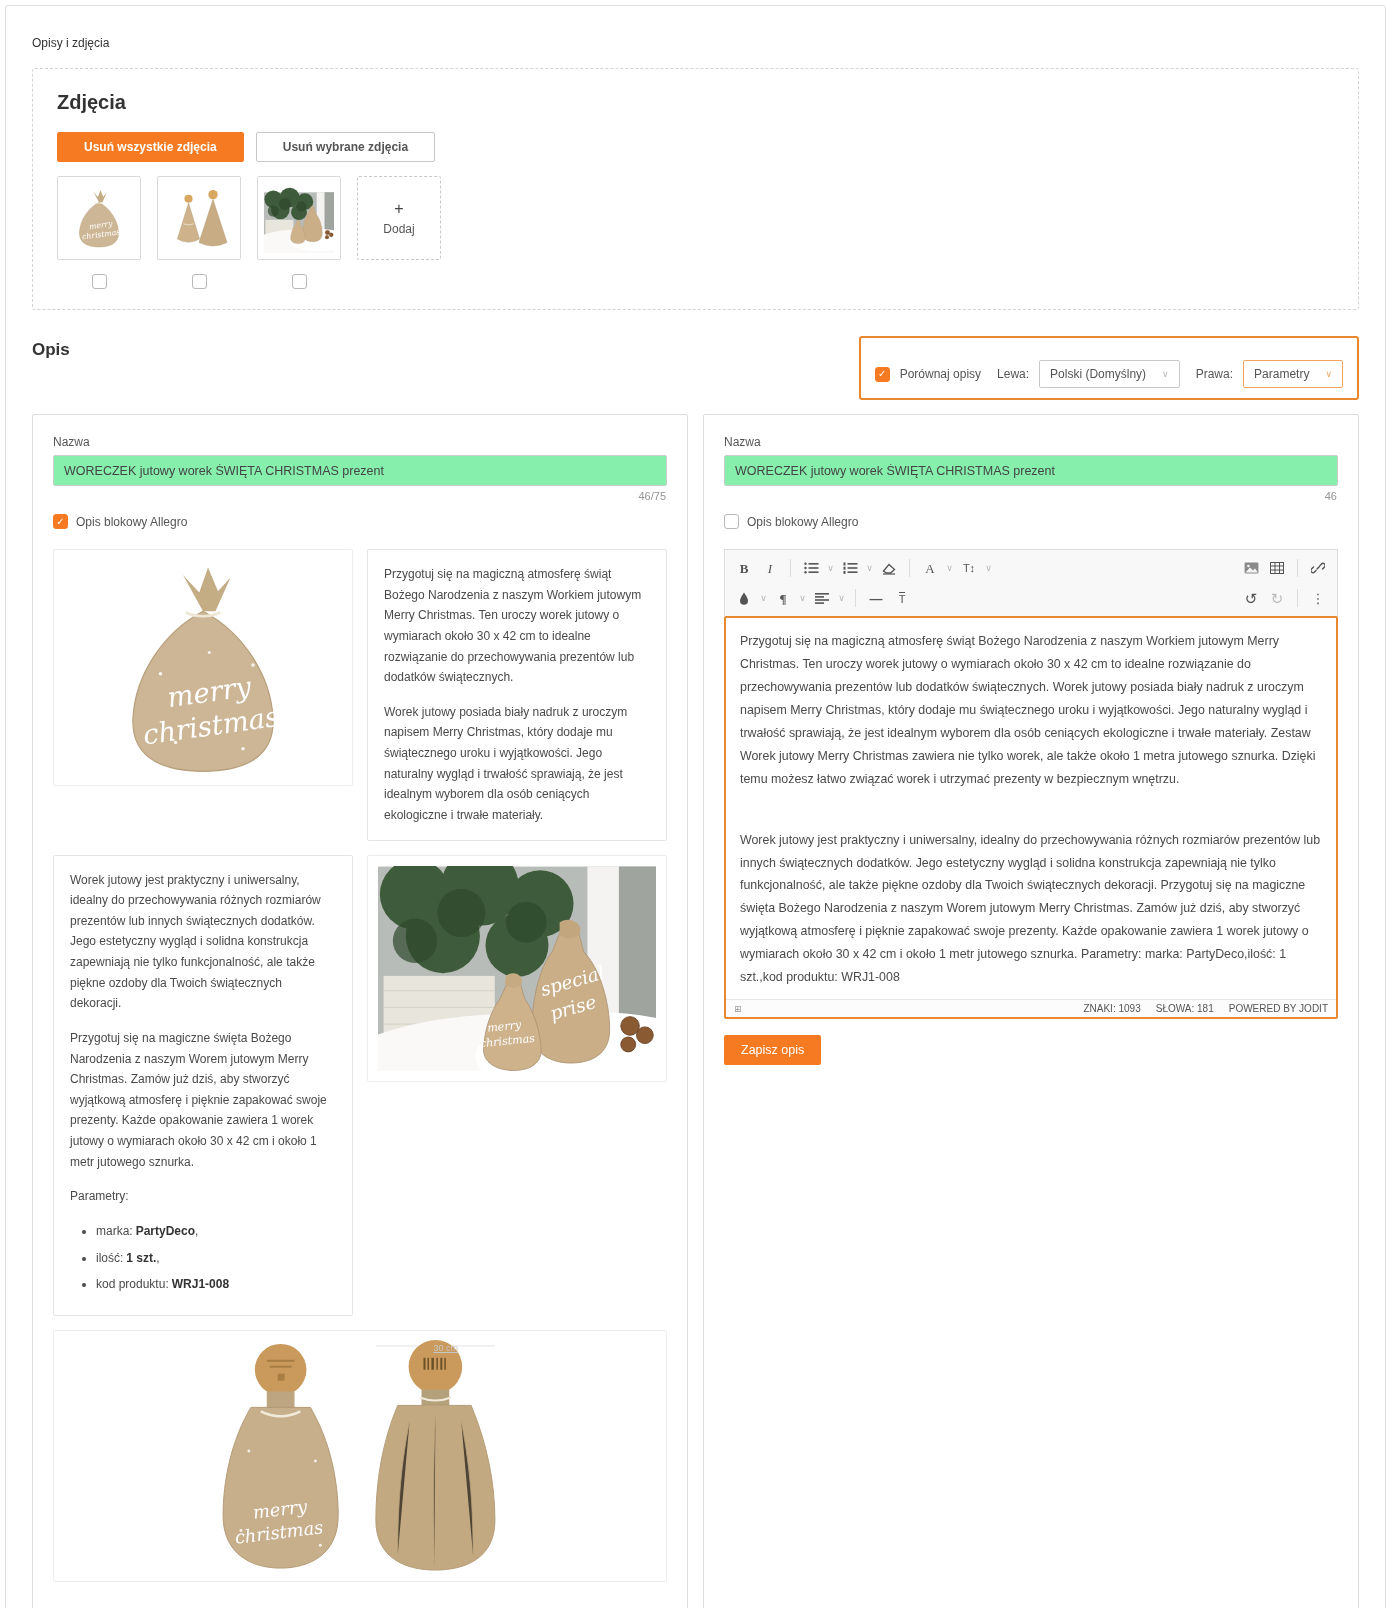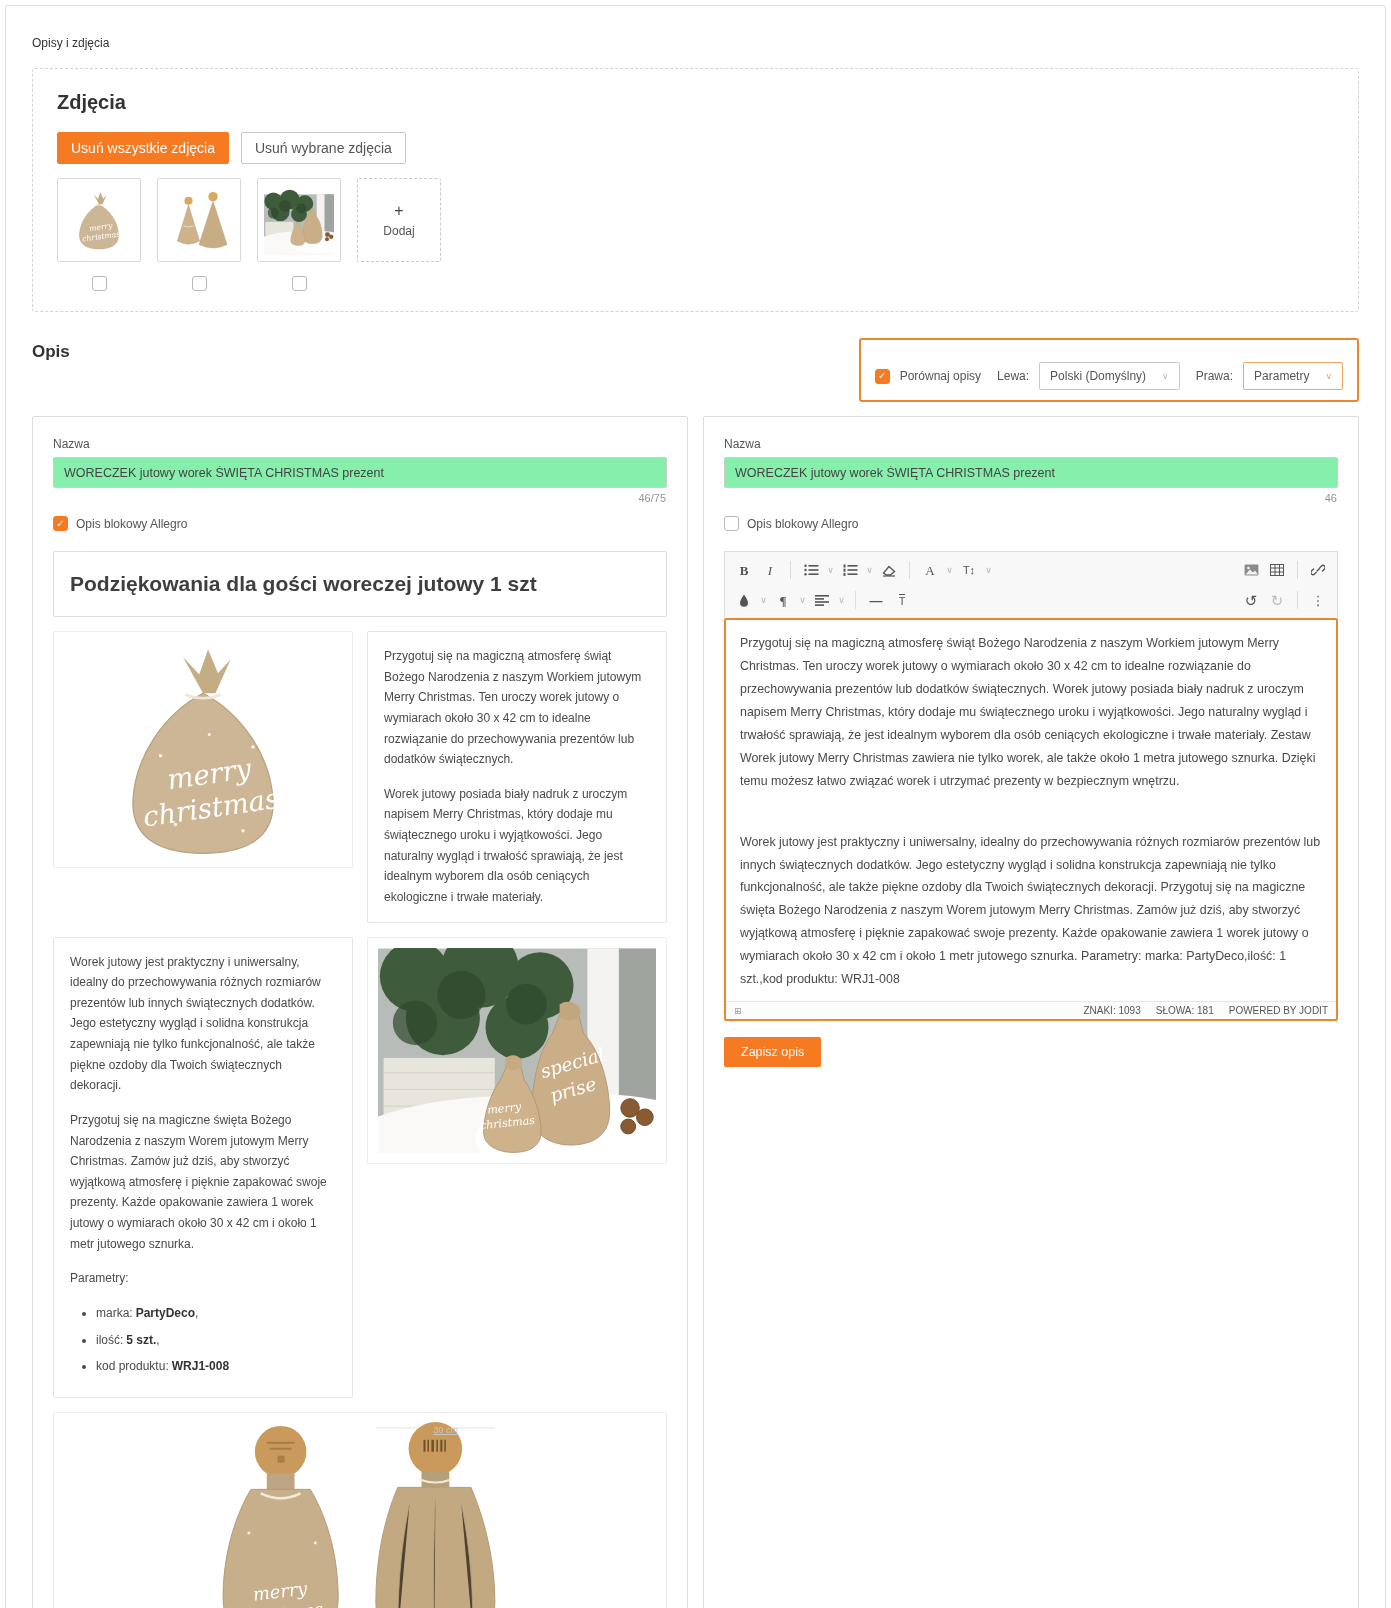--- a/index.html
+++ b/index.html
@@ -12,21 +12,21 @@
   .page {
     margin: 5px; border: 1px solid #e0e0e0; border-radius: 3px;
     padding: 24px 26px 40px; min-height: 1596px; background:#fff;
   }
   .page-title { font-size: 12px; font-weight: 400; color:#333; margin: 6px 0 18px; }
 
   
   .photos-section { border: 1px dashed #d4d4d4; border-radius: 3px; padding: 22px 24px 20px; }
   .photos-heading { font-size: 20px; font-weight: 700; color:#333; margin-bottom: 18px; }
   .btn-row { display:flex; gap: 12px; margin-bottom: 14px; }
-  .btn { font-size: 14px; padding: 7px 13px; border-radius: 2px; cursor:pointer; font-family: inherit; }
+  .btn { font-size: 12px; padding: 7px 26px; border-radius: 2px; cursor:pointer; font-family: inherit; font-weight: bold; }
   .btn-orange { background:#f57a21; border:1px solid #f57a21; color:#fff; }
   .btn-white  { background:#fff; border:1px solid #c9c9c9; color:#555; }
   .thumbs { display:grid; grid-template-columns: repeat(3, 84px) 84px; gap: 16px; }
   .thumb { width:84px; height:84px; border:1px solid #d9d9d9; border-radius:2px; background:#fff;
            display:flex; align-items:center; justify-content:center; overflow:hidden; cursor:pointer; }
   .add-photo { width:84px; height:84px; border:1px dashed #c9c9c9; border-radius:2px; display:flex;
                flex-direction:column; align-items:center; justify-content:center; gap:4px; cursor:pointer;
                color:#555; font-size:12px; }
   .add-photo .plus { font-size:16px; color:#444; }
   .thumb-checks { display:grid; grid-template-columns: repeat(3, 84px); gap:16px; margin-top:14px;
@@ -209,21 +209,20 @@
       <input class="name-input" type="text" value="WORECZEK jutowy worek ŚWIĘTA CHRISTMAS prezent" style="">
       <div class="counter">46/75</div>
 
       <div class="cb-row">
         <span class="checkbox cb-checked">
             <span>✓</span>
           </span>
         <span>Opis blokowy Allegro</span>
       </div>
 
-      <div class="title-block">Podziękowania dla gości woreczej jutowy 1 szt</div>
 
       <div class="desc-grid">
         <div class="img-box img-r1">
           <svg width="250" height="225" viewBox="0 0 200 180">
             <rect width="200" height="180" fill="#ffffff"></rect>
             <path d="M100 45 L84 16 L97 30 L104 10 L112 29 L122 18 L110 45 Z" fill="#c4ac85"></path>
             <path d="M100 45 C68 62 46 96 44 130 C42 166 74 173 100 173 C126 173 158 166 156 130 C154 96 132 62 100 45 Z" fill="#cdb695" stroke="#b8a07c" stroke-width="1"></path>
             <path d="M86 46 Q100 52 114 46" stroke="#efe7d6" stroke-width="2" fill="none"></path>
             <g fill="#ffffff" opacity="0.85">
                 <circle cx="66" cy="95" r="1.4"></circle>
@@ -242,21 +241,21 @@
         </div>
       </div>
 
       <div class="desc-grid">
         <div class="text-box">
           <p>Worek jutowy jest praktyczny i uniwersalny, idealny do przechowywania różnych rozmiarów prezentów lub innych świątecznych dodatków. Jego estetyczny wygląd i solidna konstrukcja zapewniają nie tylko funkcjonalność, ale także piękne ozdoby dla Twoich świątecznych dekoracji.</p>
           <p>Przygotuj się na magiczne święta Bożego Narodzenia z naszym Worem jutowym Merry Christmas. Zamów już dziś, aby stworzyć wyjątkową atmosferę i pięknie zapakować swoje prezenty. Każde opakowanie zawiera 1 worek jutowy o wymiarach około 30 x 42 cm i około 1 metr jutowego sznurka.</p>
           <p class="param-head">Parametry:</p>
           <ul class="param-list">
             <li><span>marka:</span><b>PartyDeco</b><span>,</span></li>
-            <li><span>ilość:</span><b>5 szt.</b><span>,</span></li>
+            <li><span>ilość:</span><b>1 szt.</b><span>,</span></li>
             <li><span>kod produktu:</span><b>WRJ1-008</b><span></span></li>
           </ul>
         </div>
         <div class="img-box img-r2">
           <svg width="285" height="205" viewBox="0 0 300 220">
             <rect width="300" height="220" fill="#b8bcb8"></rect>
             <rect x="226" y="0" width="34" height="220" fill="#f4f3f1"></rect>
             <rect x="260" y="0" width="40" height="220" fill="#9fa49f"></rect>
             <g fill="#3e5c3b">
                 <circle cx="40" cy="30" r="38"></circle>

